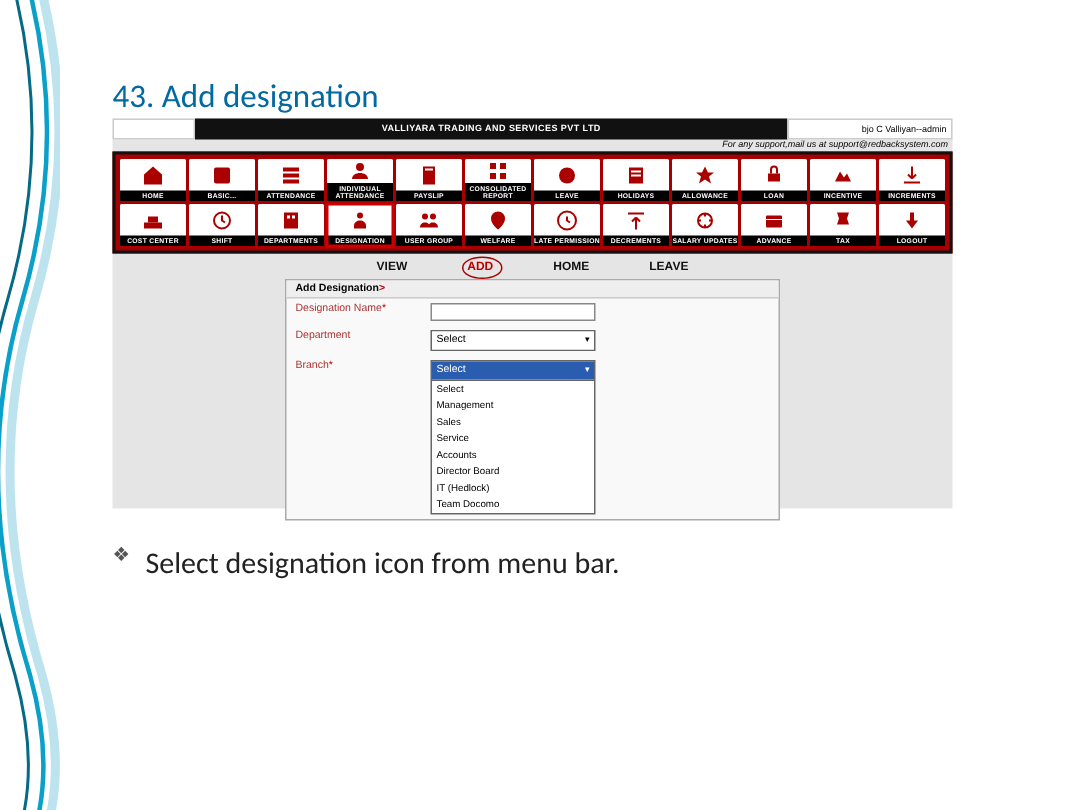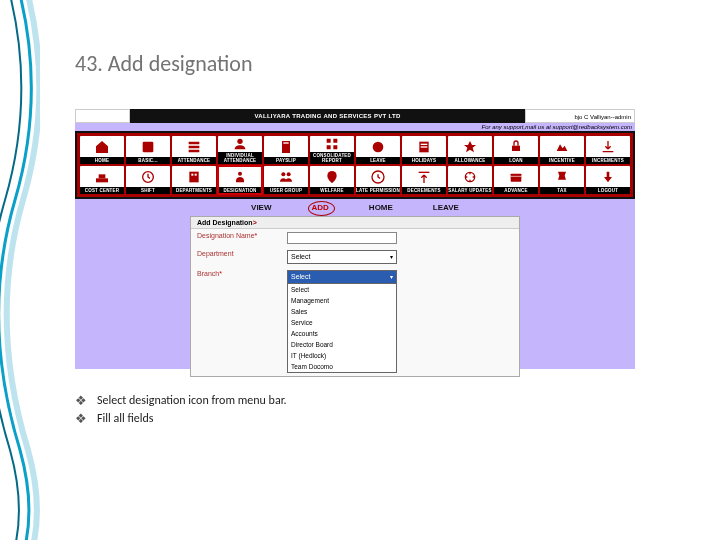--- a/index.html
+++ b/index.html
@@ -12,27 +12,27 @@
   
   .wave {
     position: absolute; left: 0; top: 0; width: 40px; height: 540px;
     overflow: hidden;
   }
   .wave svg { position: absolute; left: -10px; top: -20px; }
   .slide {
     position: absolute; left: 75px; top: 50px; right: 30px; bottom: 30px;
   }
   .title {
-    font-size: 22px; color: #737373; font-weight: 400;
-    margin-bottom: 32px;
+    font-size: 22px; color: #0369a1; font-weight: 400;
+    margin-bottom: 2px;
   }
   
   .screenshot {
     width: 560px; height: 260px;
-    background: #c4b5fd;
+    background: #e5e5e5;
     position: relative;
     font-family: Tahoma, Arial, sans-serif;
   }
   .hdr {
     display: flex; align-items: stretch; height: 14px;
     font-size: 6px; color: #000;
   }
   .hdr-left { width: 55px; background: #fff; border: 1px solid #ccc; }
   .hdr-mid {
     flex: 1; background: #111; color: #fff; text-align: center;
@@ -109,21 +109,21 @@
     border-top: 1px solid #666;
   }
   .fselect .opt {
     padding: 1px 3px; line-height: 9px; font-size: 6.5px;
     background: #fff; color: #000;
   }
   .caret { font-size: 6px; }
   
   .bullets {
     margin-top: 22px;
-    font-size: 12px; color: #222;
+    font-size: 20px; color: #222;
   }
   .bullets li {
     list-style: none; position: relative; padding-left: 22px;
     line-height: 1.5;
   }
   .bullets li::before {
     content: "❖"; position: absolute; left: 0; top: 0;
     color: #555; font-size: 13px;
   }
 </style>
@@ -405,15 +405,14 @@
               <div class="opt">IT (Hedlock)</div>
               <div class="opt">Team Docomo</div>
             </div>
         </div>
       </div>
     </div>
   </div>
 
   <ul class="bullets" id="bullets">
       <li>Select designation icon from menu bar.</li>
-      <li>Fill all fields</li>
     </ul>
 </div>
 
 </body></html>

